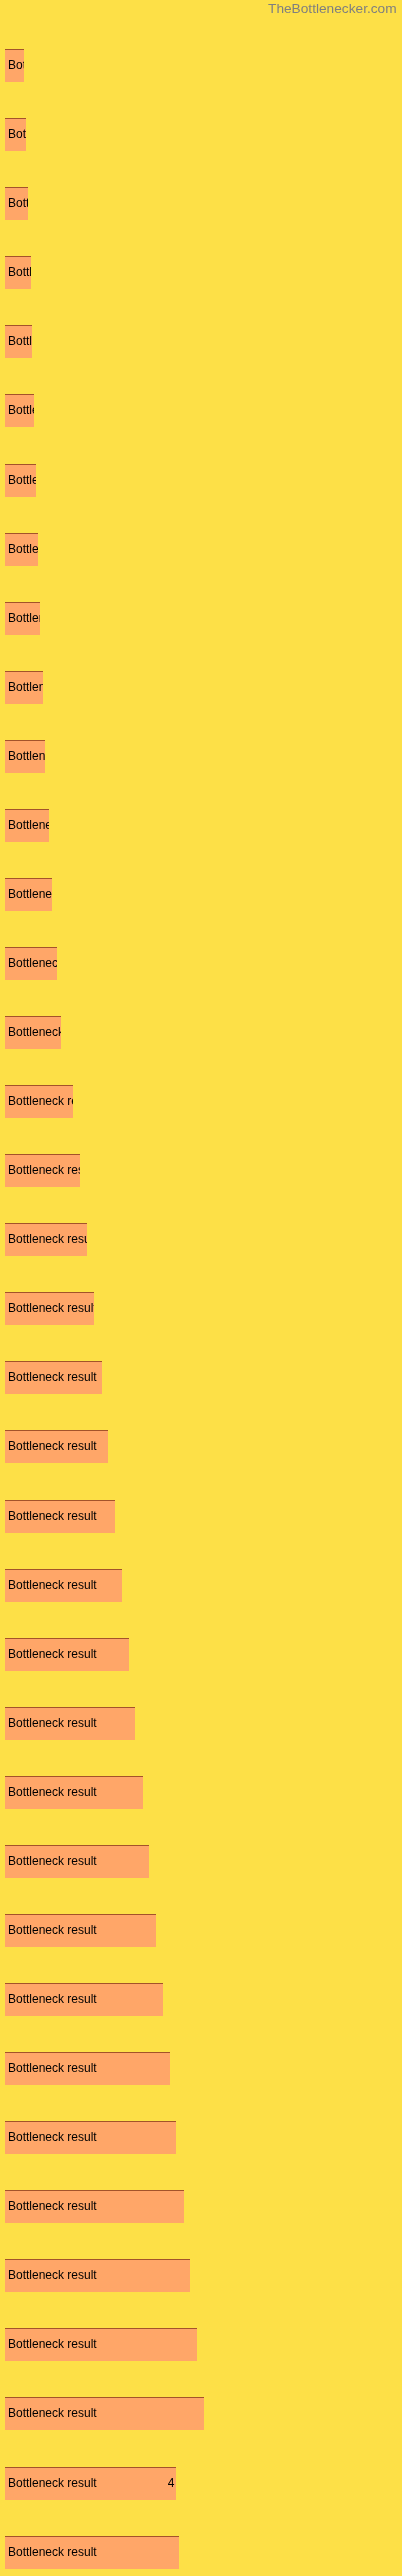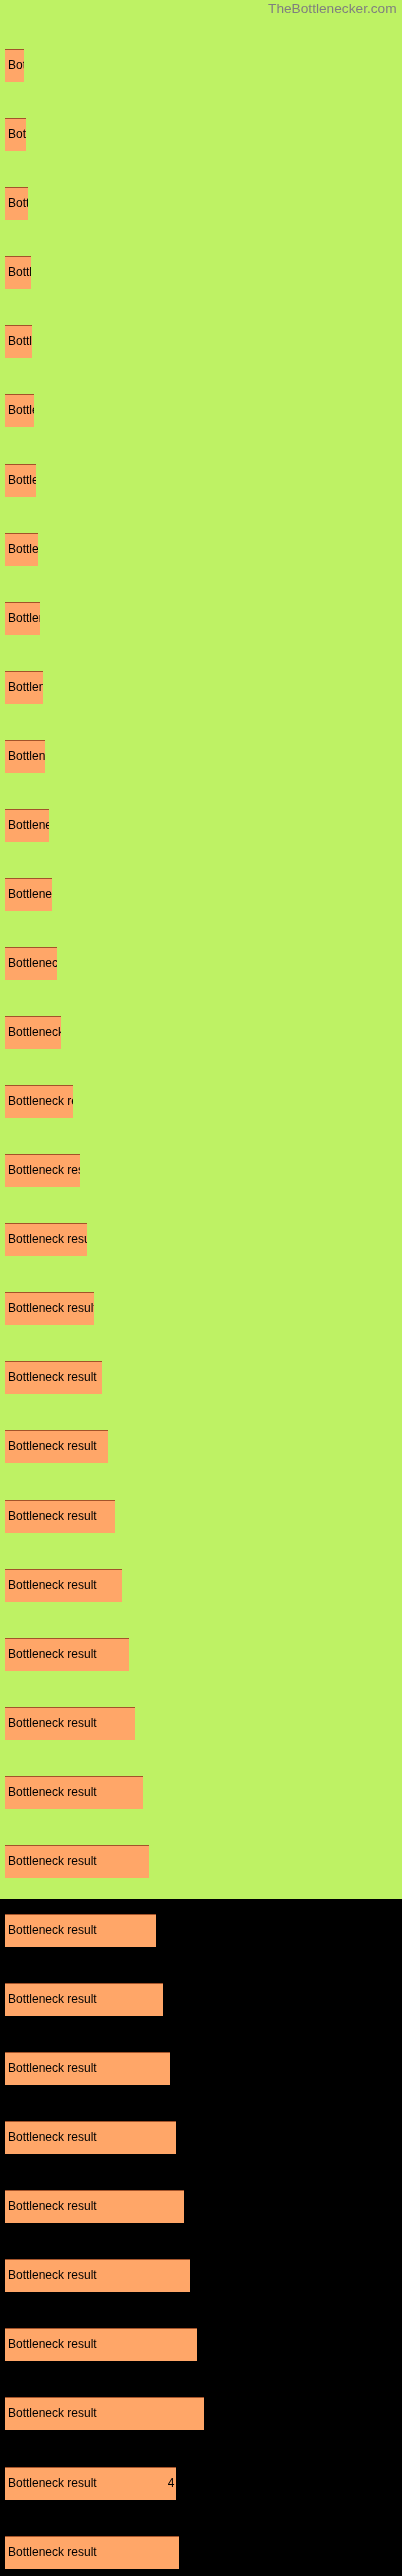--- a/index.html
+++ b/index.html
@@ -11,22 +11,22 @@
     width: 403px;
     height: 2576px;
     position: relative;
     overflow: hidden;
     font-family: "Liberation Sans", sans-serif;
     -webkit-font-smoothing: antialiased;
   }
   #chart-root {
     position: relative;
     width: 403px;
-    height: 1899px;
-    background: #bef264;
+    height: 2576px;
+    background: #fde047;
   }
   #watermark {
     position: absolute;
     top: 0.8px;
     right: 6.4px;
     color: #7f7f7f;
     font-size: 13.7px;
     font-family: "Liberation Sans", sans-serif;
     letter-spacing: 0px;
     white-space: nowrap;

